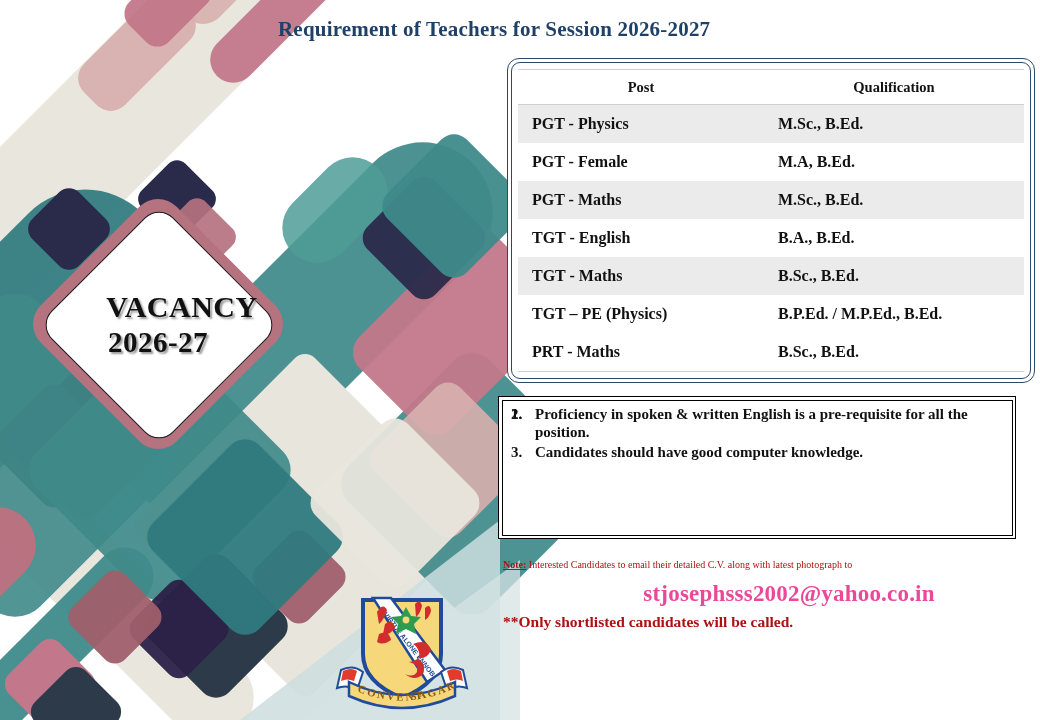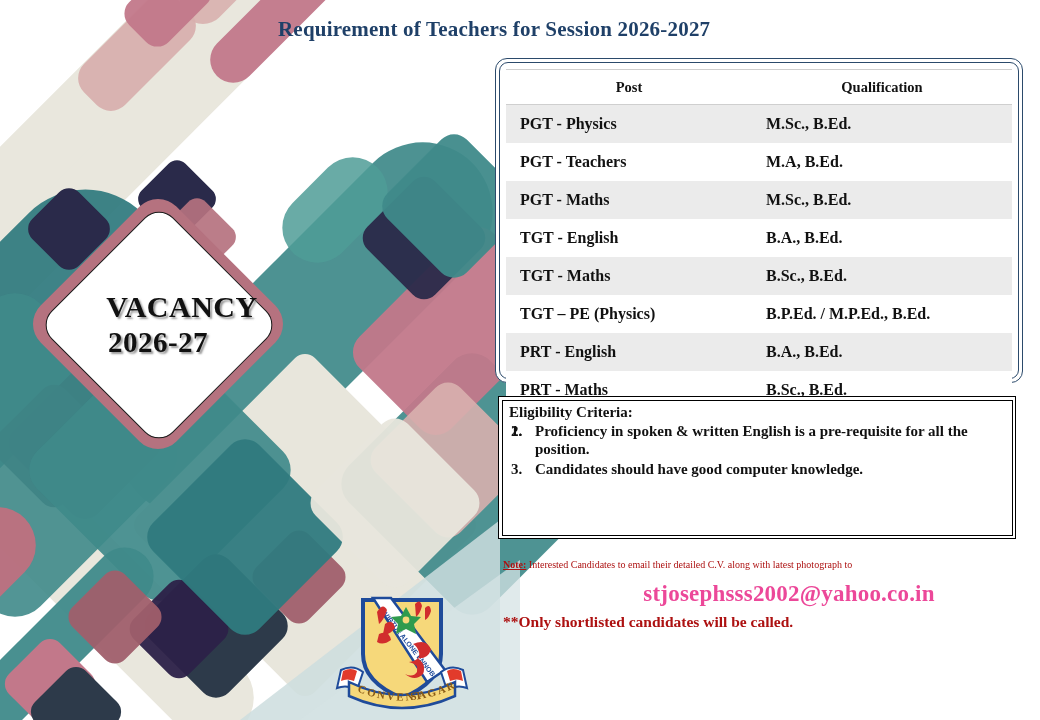--- a/index.html
+++ b/index.html
@@ -40,21 +40,21 @@
 
   
   .headline{
     position:absolute;left:278px;top:17px;
     font-size:21px;font-weight:bold;color:#1f4068;
     font-family:"Liberation Serif", serif;letter-spacing:.2px;
   }
 
   
   .table-card{
-    position:absolute;left:495px;top:58px;width:528px;height:325px;
+    position:absolute;left:507px;top:58px;width:528px;height:325px;
     background:#ffffff;
     border:1.6px solid #2b4a6b;border-radius:12px;
     box-sizing:border-box;
   }
   .table-card:before{
     content:"";position:absolute;left:3px;top:3px;right:3px;bottom:3px;
     border:1.4px solid #2b4a6b;border-radius:9px;pointer-events:none;
   }
   .tbl{
     position:absolute;left:10px;top:10px;width:506px;
@@ -240,54 +240,49 @@
           <th>Post</th>
           <th>Qualification</th>
         </tr>
       </thead>
       <tbody>
         <tr class="alt">
           <td>PGT - Physics</td>
           <td>M.Sc., B.Ed.</td>
         </tr>
         <tr>
-          <td>PGT - Teachers</td>
+          <td>PGT - Female</td>
           <td>M.A, B.Ed.</td>
         </tr>
         <tr class="alt">
           <td>PGT - Maths</td>
           <td>M.Sc., B.Ed.</td>
         </tr>
         <tr>
           <td>TGT - English</td>
           <td>B.A., B.Ed.</td>
         </tr>
         <tr class="alt">
           <td>TGT - Maths</td>
           <td>B.Sc., B.Ed.</td>
         </tr>
         <tr>
           <td>TGT – PE (Physics)</td>
           <td>B.P.Ed. / M.P.Ed., B.Ed.</td>
         </tr>
-        <tr class="alt">
-          <td>PRT - English</td>
-          <td>B.A., B.Ed.</td>
-        </tr>
         <tr class="last">
           <td>PRT - Maths</td>
           <td>B.Sc., B.Ed.</td>
         </tr>
       </tbody>
     </table>
   </div>
 
   <div class="elig">
     <div class="elig-inner">
-      <div class="elig-title">Eligibility Criteria:</div>
       <ul class="elig-list">
         <li>
           <span class="num">1.</span>
         </li>
         <li>
           <span class="num">2.</span>
           <span>Proficiency in spoken &amp; written English is a pre-requisite for all the position.</span>
         </li>
         <li>
           <span class="num">3.</span>

